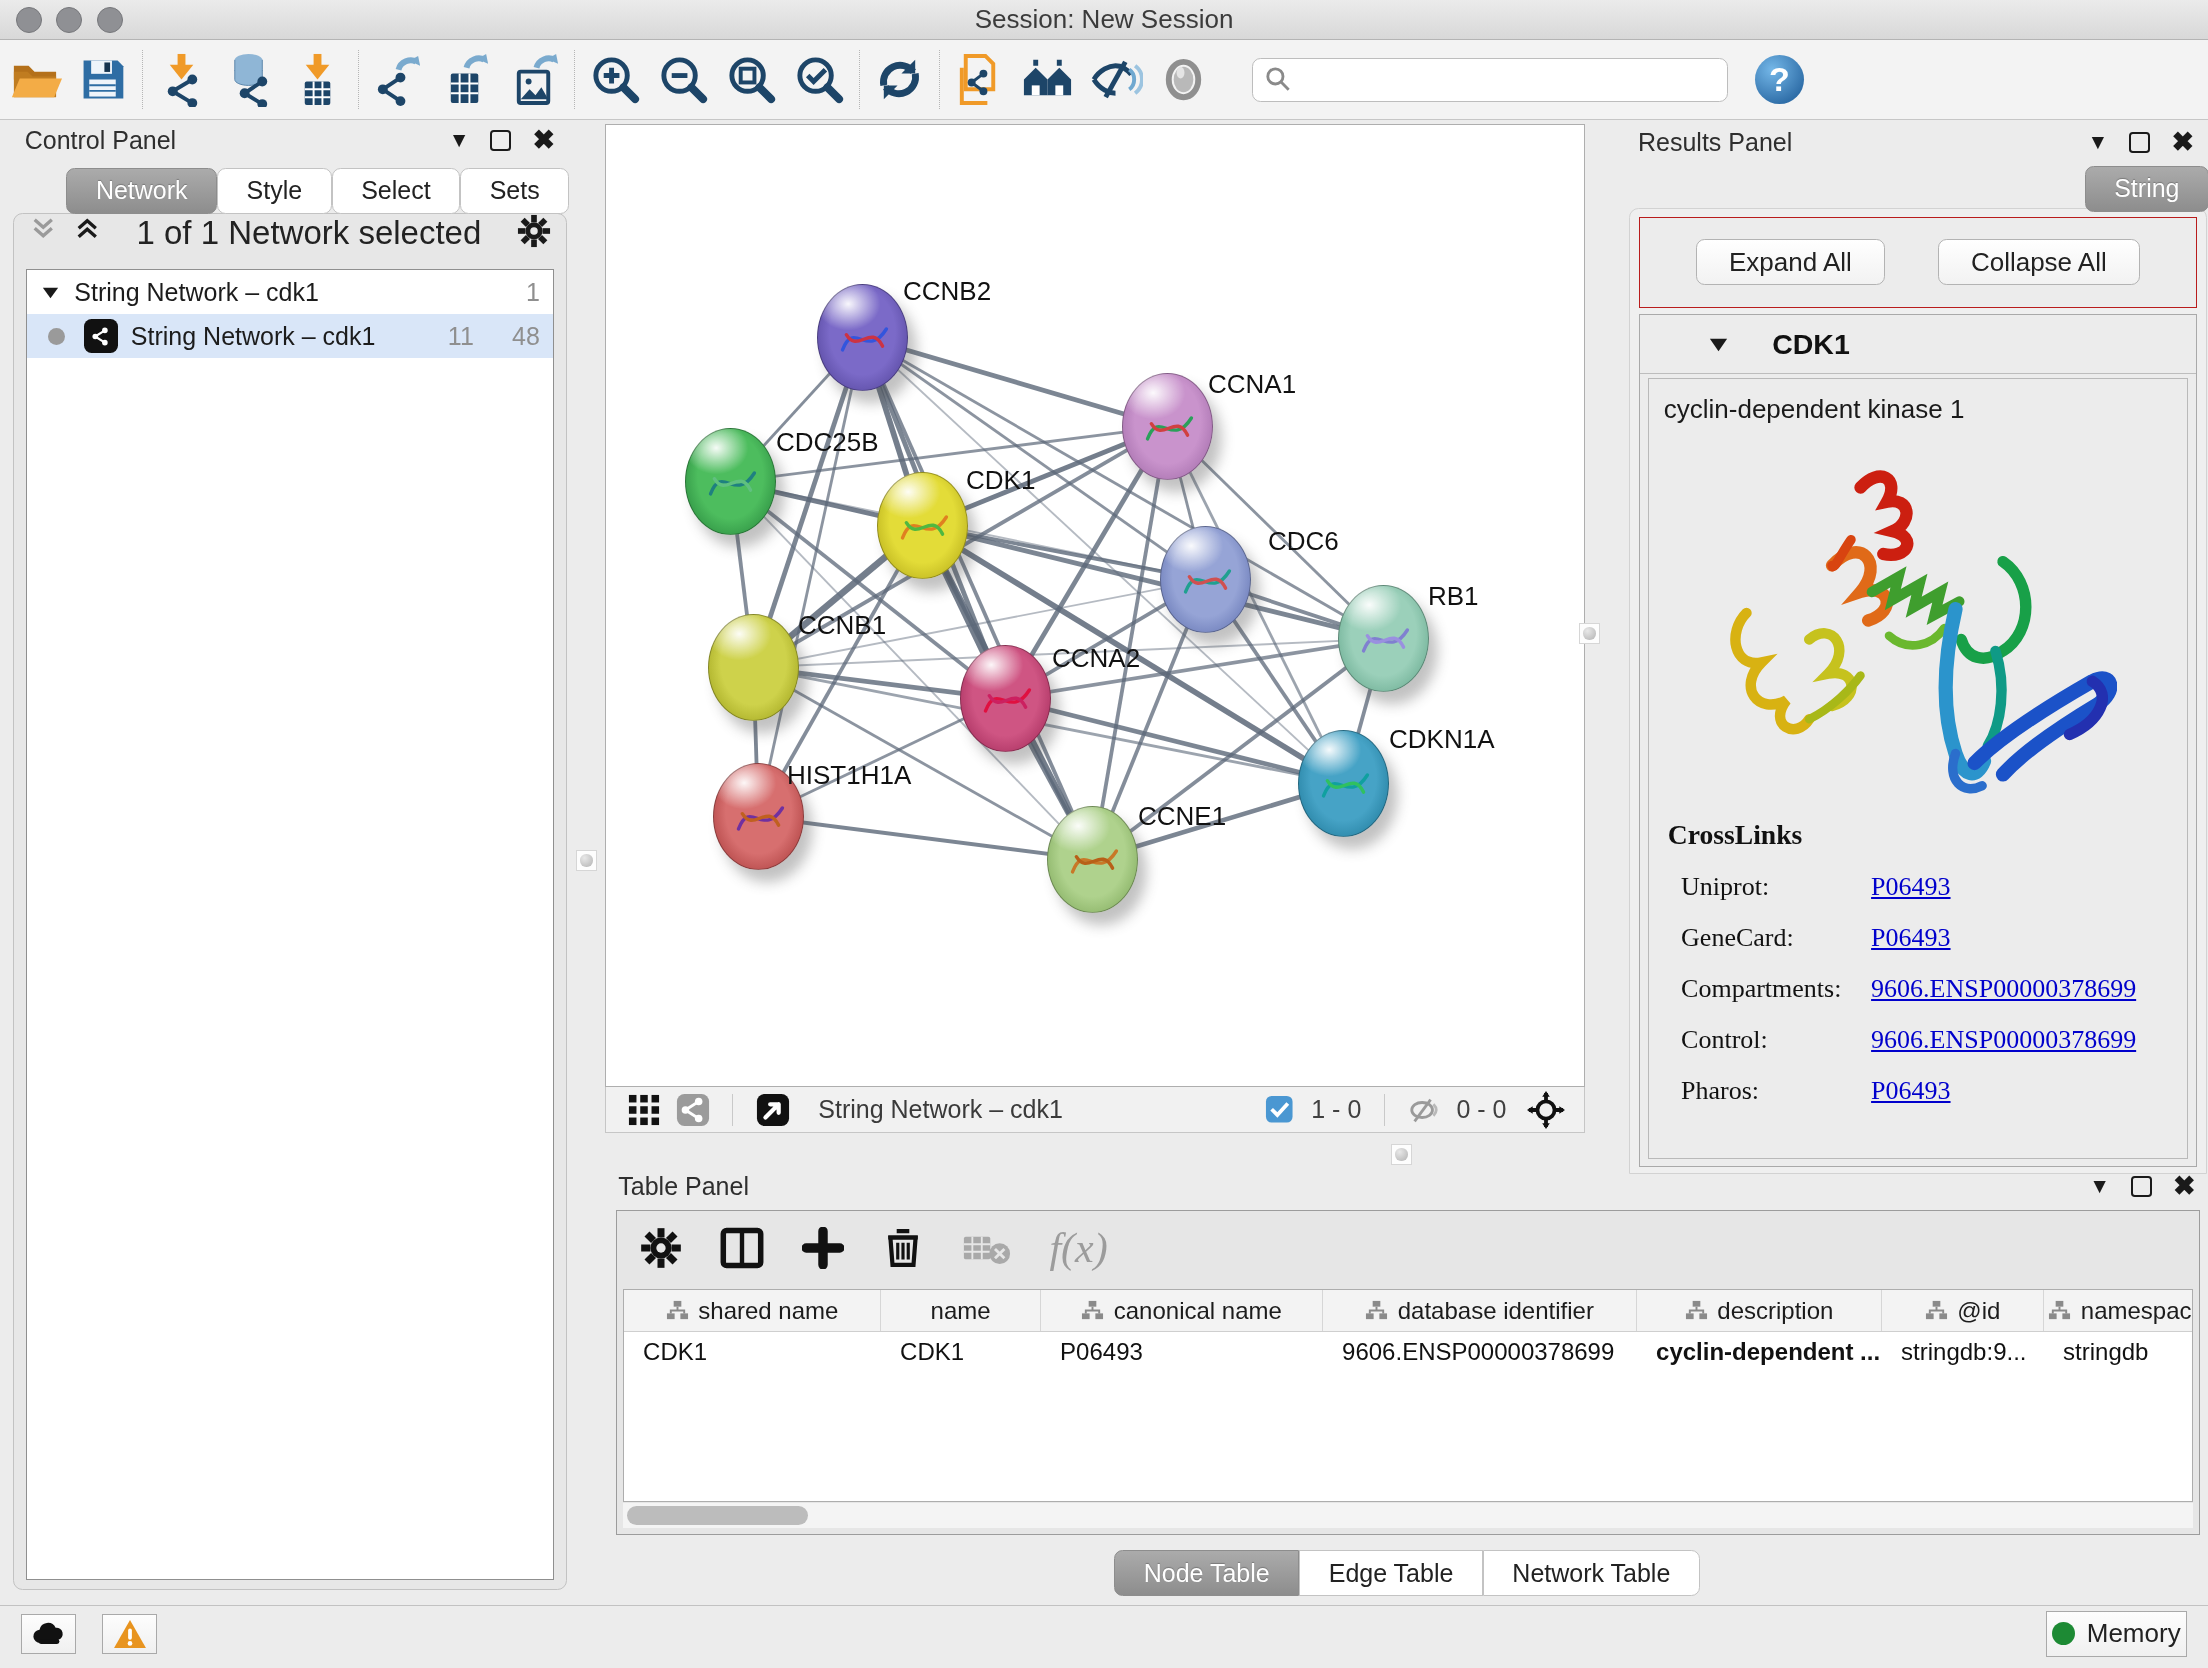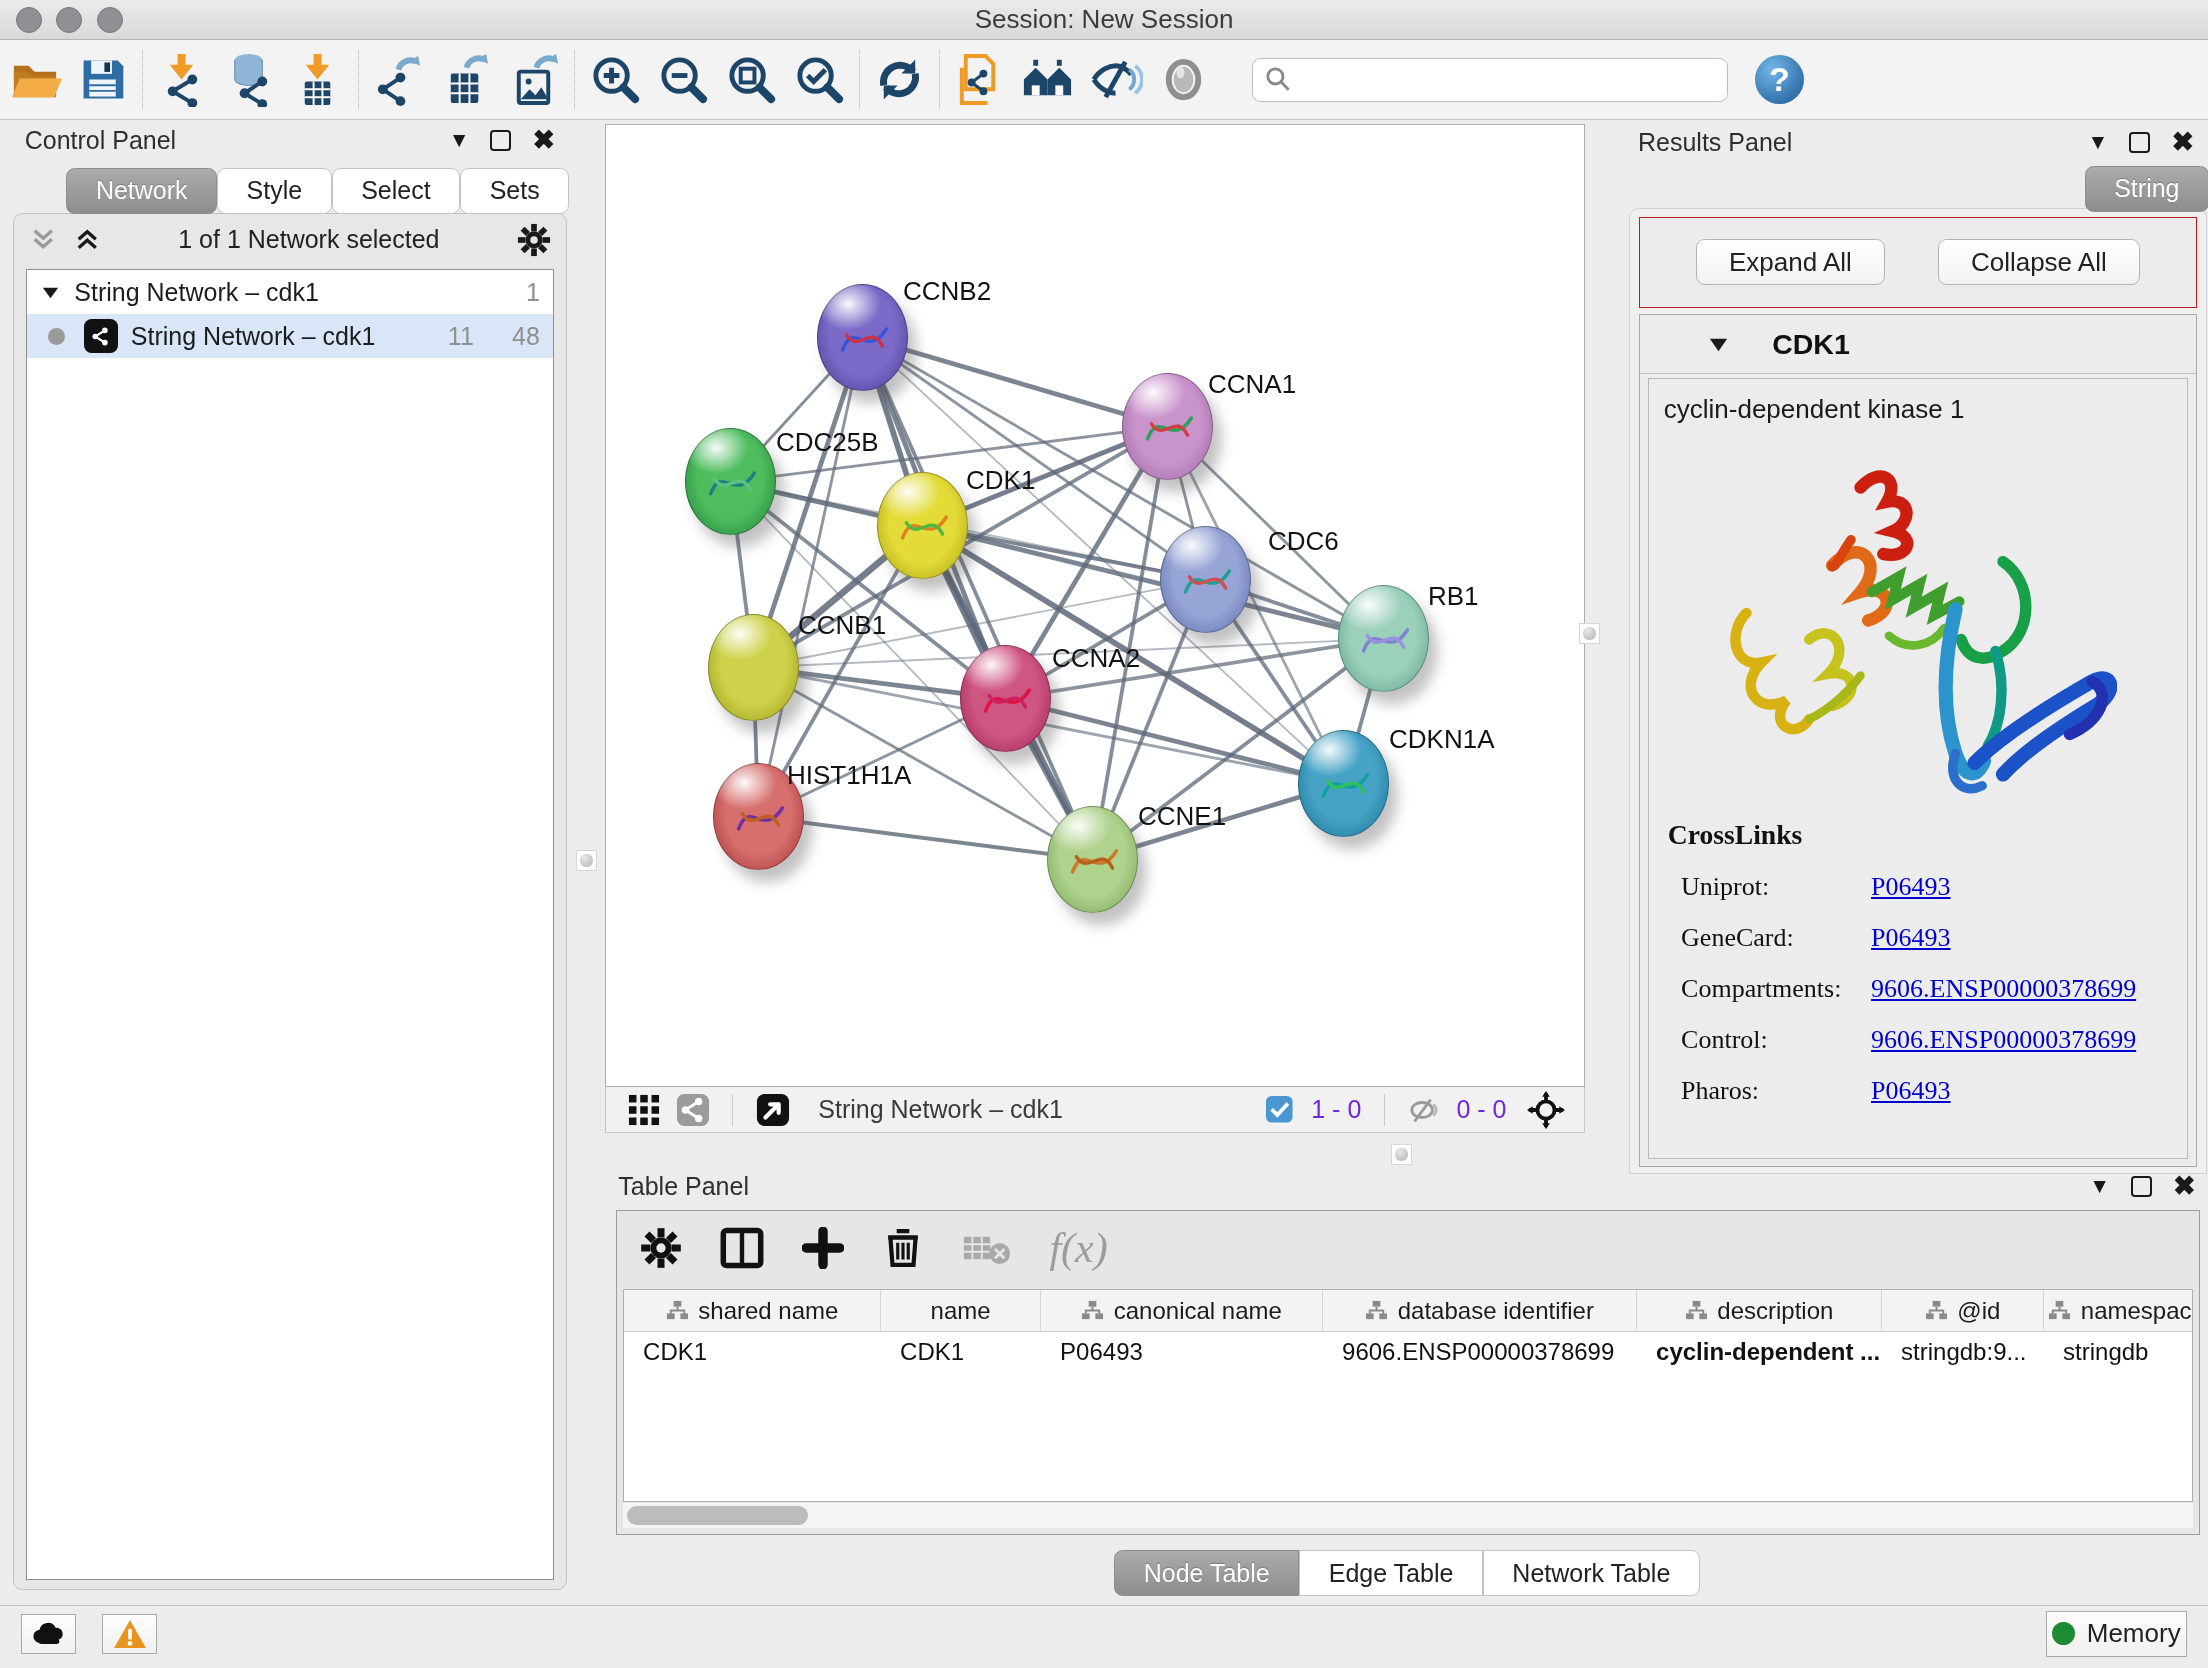--- a/index.html
+++ b/index.html
@@ -26,39 +26,39 @@
   .pico-box{width:21px;height:21px;border:2.9px solid #1a1a1a;border-radius:3.8px}
   .pico-x{font-size:27px;font-weight:bold}
 
   .tabbtn{height:46px;padding:0 28.5px;border-radius:8.6px;border:1px solid #c3c3c3;background:#fff;font-size:25px;display:inline-flex;align-items:center;justify-content:center}
   .tabbtn.active{background:linear-gradient(#ababab,#8d8d8d);border-color:#8d8d8d;color:#fff;text-shadow:0 -1px 1px rgba(0,0,0,.25)}
 
   
   .control-panel{position:absolute;left:11.4px;top:122px;width:557px;height:1472px}
   .cp-tabs{position:relative;z-index:2;margin:9.5px 0 0 55px;display:flex}
   .cp-card{position:absolute;left:1.9px;top:91px;right:1.9px;bottom:3.8px;background:#e7e7e7;border:1px solid #c2c2c2;border-radius:9.5px}
-  .cp-strip{display:flex;align-items:center;height:51px;padding:0 15px;font-size:25px;color:#222}
+  .cp-strip{display:flex;align-items:flex-start;height:51px;padding:0 15px;font-size:33px;color:#222}
   .cp-strip .grow{flex:1;text-align:center}
   .cp-list{position:absolute;left:11.4px;right:11.4px;top:55px;bottom:9.5px;background:#fff;border:1px solid #8f8f8f;overflow:hidden}
   .tree-row{display:flex;align-items:center;height:44px;font-size:25px;padding:0 13.3px;color:#1c1c1c}
   .tree-row.selected{background:#d9e6f8}
   .tree-count{color:#8f8f8f;margin-left:17px}
   .share-chip{width:34px;height:34px;border-radius:7.6px;background:#111;display:flex;align-items:center;justify-content:center;margin-right:13.3px}
 
   
   .network-area{position:absolute;left:605px;top:124px;width:980px;height:1010px}
   .net-canvas{position:relative;width:980px;height:963px;background:#fff;border:1px solid #aeaeae;overflow:hidden}
   .net-canvas svg.edges{position:absolute;left:0;top:0}
   .node{position:absolute;width:91px;height:107px;border-radius:50%;border:1px solid rgba(0,0,0,.28);box-shadow:8.6px 12.4px 12.4px rgba(70,70,70,.33)}
   .node svg{position:absolute;left:15px;top:23px}
   .node-label{position:absolute;font-size:26px;color:#111;white-space:nowrap}
   .net-footer{display:flex;align-items:center;height:46px;background:#f1f1f1;border:1px solid #c6c6c6;border-top:none;font-size:25px;color:#3a3a3a}
   .nf-sep{width:0;height:32px;border-left:1px solid #c9c9c9;margin:0 15px}
   .nf-icon{display:flex;align-items:center;justify-content:center;width:49px;height:38px}
-  .nf-count{color:#6d28d9;margin:0 7.6px;font-size:25px}
+  .nf-count{color:#404040;margin:0 7.6px;font-size:25px}
 
   .split-dot{position:absolute;width:21px;height:21px;background:#fdfdfd;border:1px solid #d6d6d6;display:flex;align-items:center;justify-content:center}
   .split-dot i{width:12.4px;height:12.4px;border-radius:50%;background:radial-gradient(circle at 35% 30%,#e8e8e8,#b2b2b2)}
 
   
   .results-panel{position:absolute;left:1623px;top:124px;width:586px;height:1050px}
   .rp-tabs{position:relative;z-index:2;text-align:right;margin-top:5.7px}
   .rp-card{position:absolute;left:5.7px;top:84px;right:1.9px;bottom:0;background:#efefef;border:1px solid #d2d2d2;border-radius:9.5px 9.5px 0 0}
   .rp-expandbox{position:absolute;left:9.5px;top:7.6px;right:9.5px;height:91px;background:#ececec;border:1px solid #b91c1c}
   .rp-btn{height:46px;padding:0 32px;background:linear-gradient(#ffffff,#f2f2f2);border:1px solid #b3b3b3;border-radius:8.6px;font-size:26px;display:inline-flex;align-items:center}

